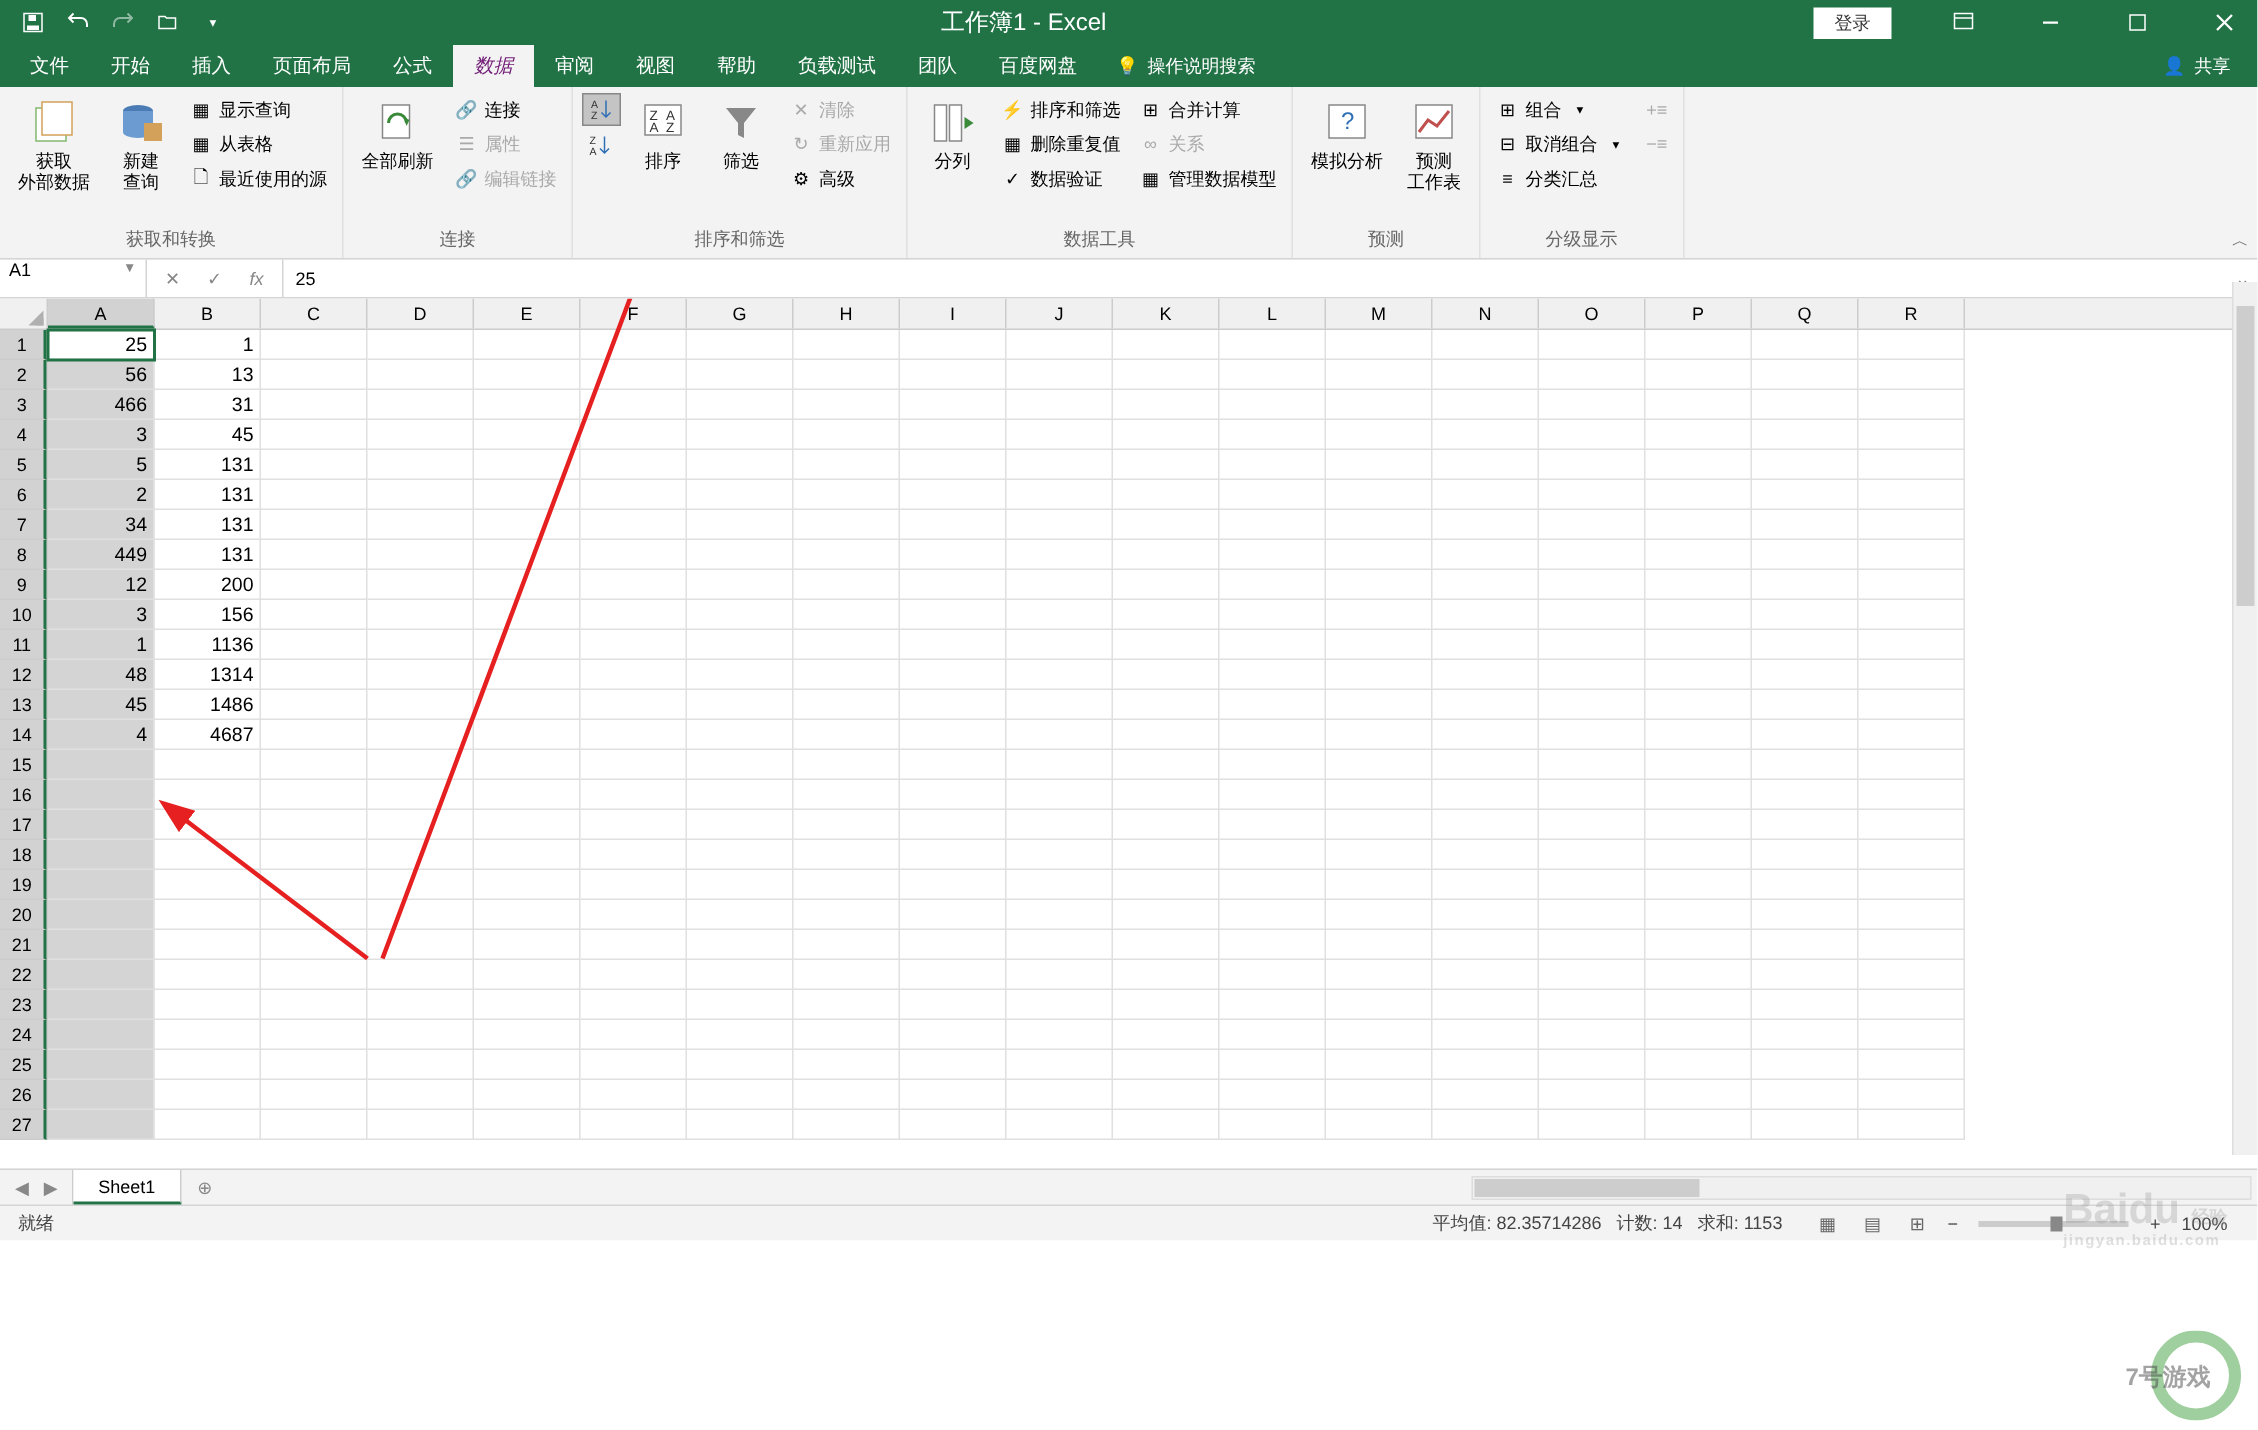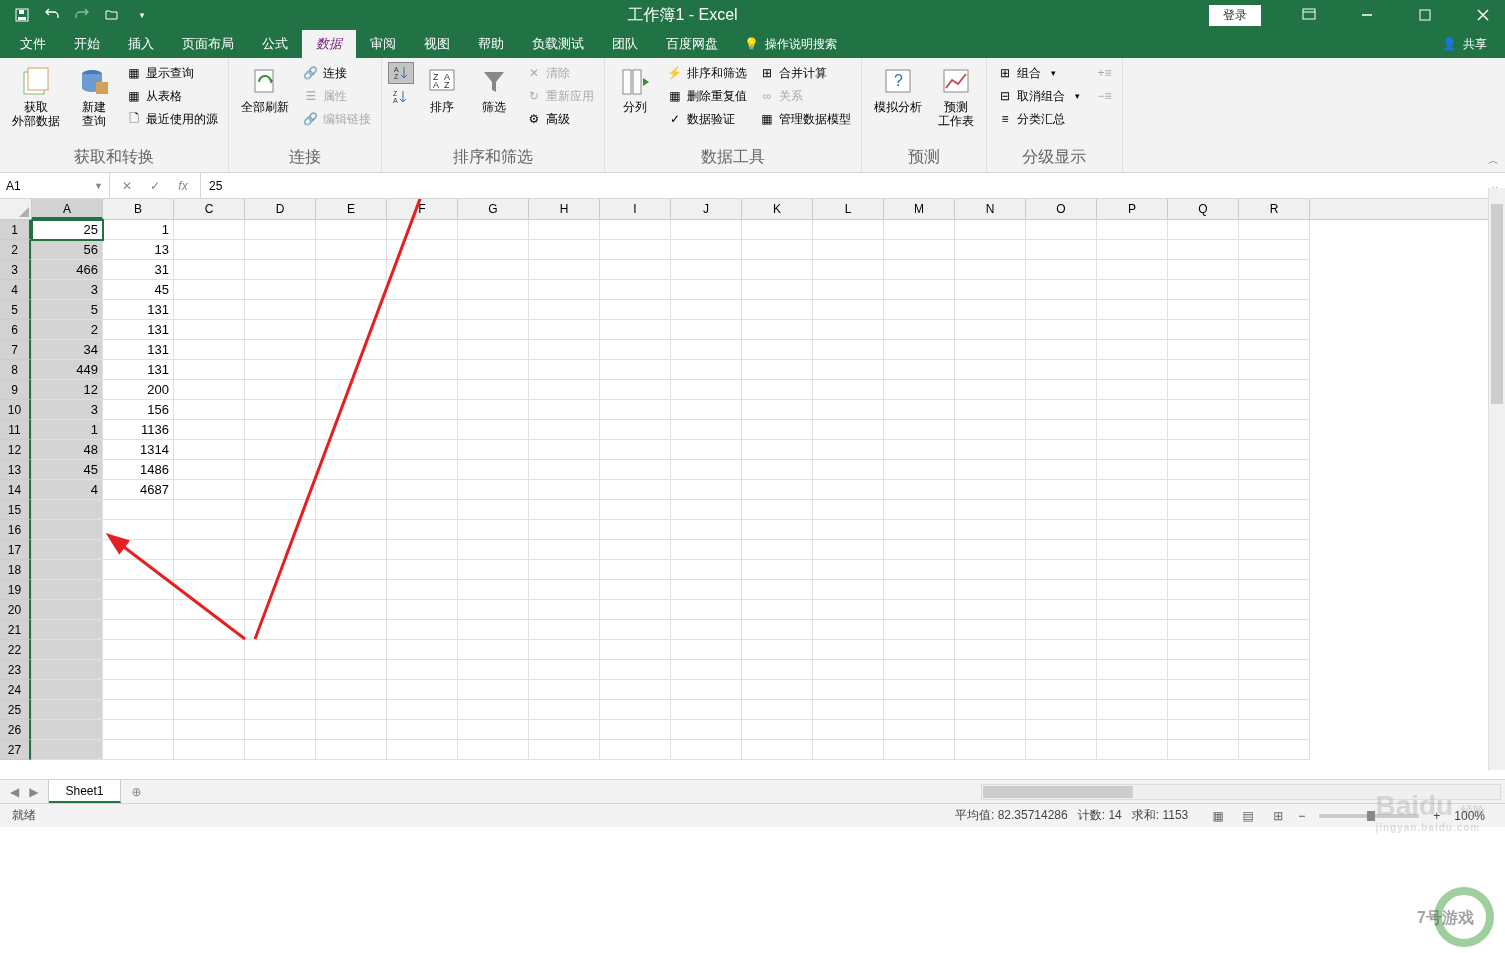--- a/index.html
+++ b/index.html
@@ -18,33 +18,33 @@
 .tabs { background: #217346; height: 28px; display: flex; align-items: stretch; padding-left: 6px; }
 .tab { padding: 0 14px; display: flex; align-items: center; color: #fff; font-size: 13px; cursor: pointer; }
 .tab.active { background: #f3f3f3; color: #701a75; font-style: italic; }
 .tabs-right { margin-left: auto; display: flex; align-items: center; padding-right: 18px; color: #fff; gap: 6px; }
 .tell-me { display: flex; align-items: center; gap: 6px; color: #fff; padding: 0 12px; }
 
 
 .ribbon { background: #f3f3f3; border-bottom: 1px solid #d4d4d4; height: 115px; display: flex; position: relative; }
 .ribbon-group { border-right: 1px solid #e0e0e0; display: flex; flex-direction: column; padding: 4px 6px 0; }
 .ribbon-group-content { flex: 1; display: flex; align-items: flex-start; gap: 4px; }
-.ribbon-group-label { text-align: center; font-size: 16px; color: #666; padding: 2px 0 4px; }
+.ribbon-group-label { text-align: center; font-size: 12px; color: #666; padding: 2px 0 4px; }
 .big-btn { display: flex; flex-direction: column; align-items: center; gap: 2px; padding: 4px 6px; cursor: pointer; min-width: 48px; }
 .big-icon { width: 32px; height: 32px; display: flex; align-items: center; justify-content: center; }
 .big-btn-label { font-size: 12px; text-align: center; line-height: 1.2; }
 .small-btns { display: flex; flex-direction: column; gap: 1px; }
 .small-btn { display: flex; align-items: center; gap: 4px; padding: 2px 4px; cursor: pointer; height: 22px; font-size: 12px; white-space: nowrap;}
 .small-btn.disabled { color: #aaa; }
 .small-icon { width: 16px; height: 16px; display: inline-flex; align-items: center; justify-content: center; flex-shrink:0;}
 .collapse-btn { position: absolute; right: 6px; bottom: 4px; cursor: pointer; color: #666; font-size: 11px; }
 
 
 .formula-bar { height: 26px; border-bottom: 1px solid #d4d4d4; display: flex; align-items: stretch; background: #fff; }
-.name-box { width: 110px; border-right: 1px solid #d4d4d4; display: flex; align-items: center; padding: 0 6px; justify-content: space-between; }
+.name-box { width: 98px; border-right: 1px solid #d4d4d4; display: flex; align-items: flex-start; padding: 0 6px; justify-content: space-between; }
 .fb-btns { display: flex; align-items: center; border-right: 1px solid #d4d4d4; padding: 0 4px; gap: 2px;}
 .fb-btn { width: 26px; height: 24px; display: flex; align-items: center; justify-content: center; color: #888; cursor: pointer;}
 .fb-input { flex: 1; padding: 0 8px; display: flex; align-items: center; }
 
 
 .grid-area { position: relative; height: 580px; overflow: hidden; }
 .select-all { position: absolute; left: 0; top: 0; width: 32px; height: 21px; background: #f0f0f0; border-right: 1px solid #ccc; border-bottom: 1px solid #ccc; cursor: pointer;}
 .select-all::after { content:''; position:absolute; right:2px; bottom:2px; border:5px solid transparent; border-right-color:#b0b0b0; border-bottom-color:#b0b0b0;}
 .col-headers { position: absolute; left: 32px; top: 0; right: 0; height: 21px; display: flex; background: #f0f0f0; border-bottom: 1px solid #ccc; }
 .col-h { width: 71px; border-right: 1px solid #ccc; text-align: center; line-height: 21px; font-size: 12px; cursor:pointer;}

